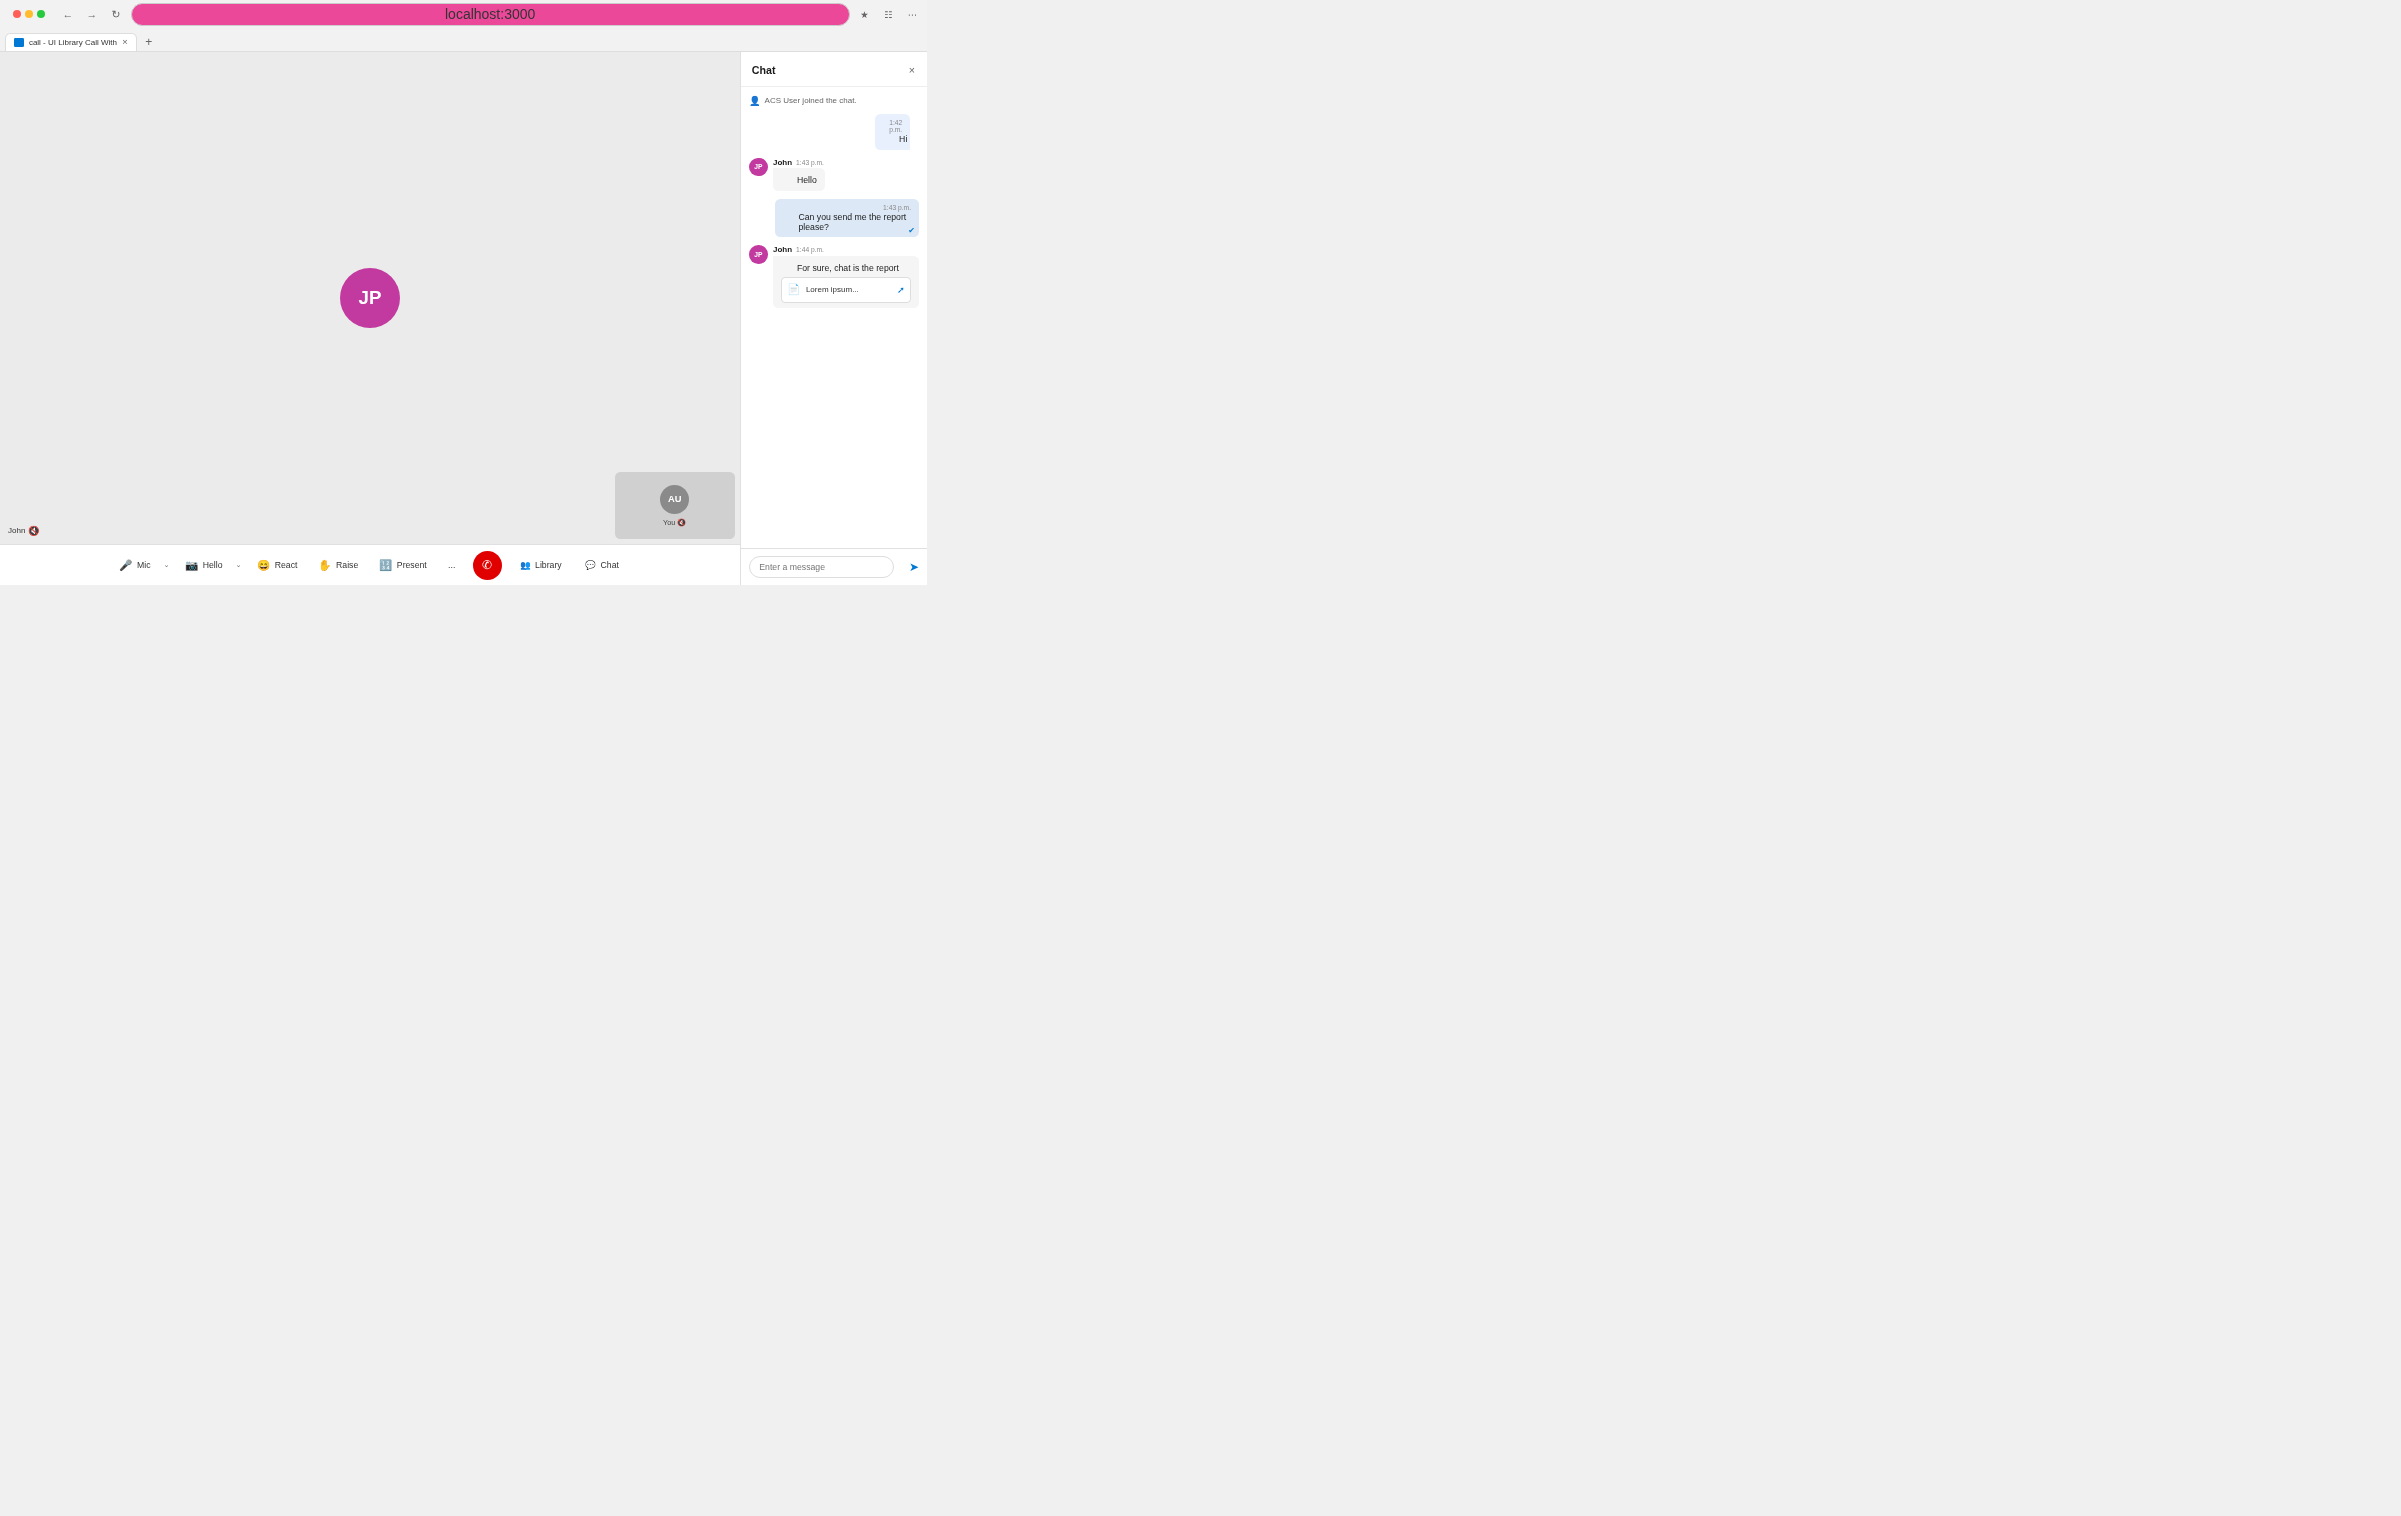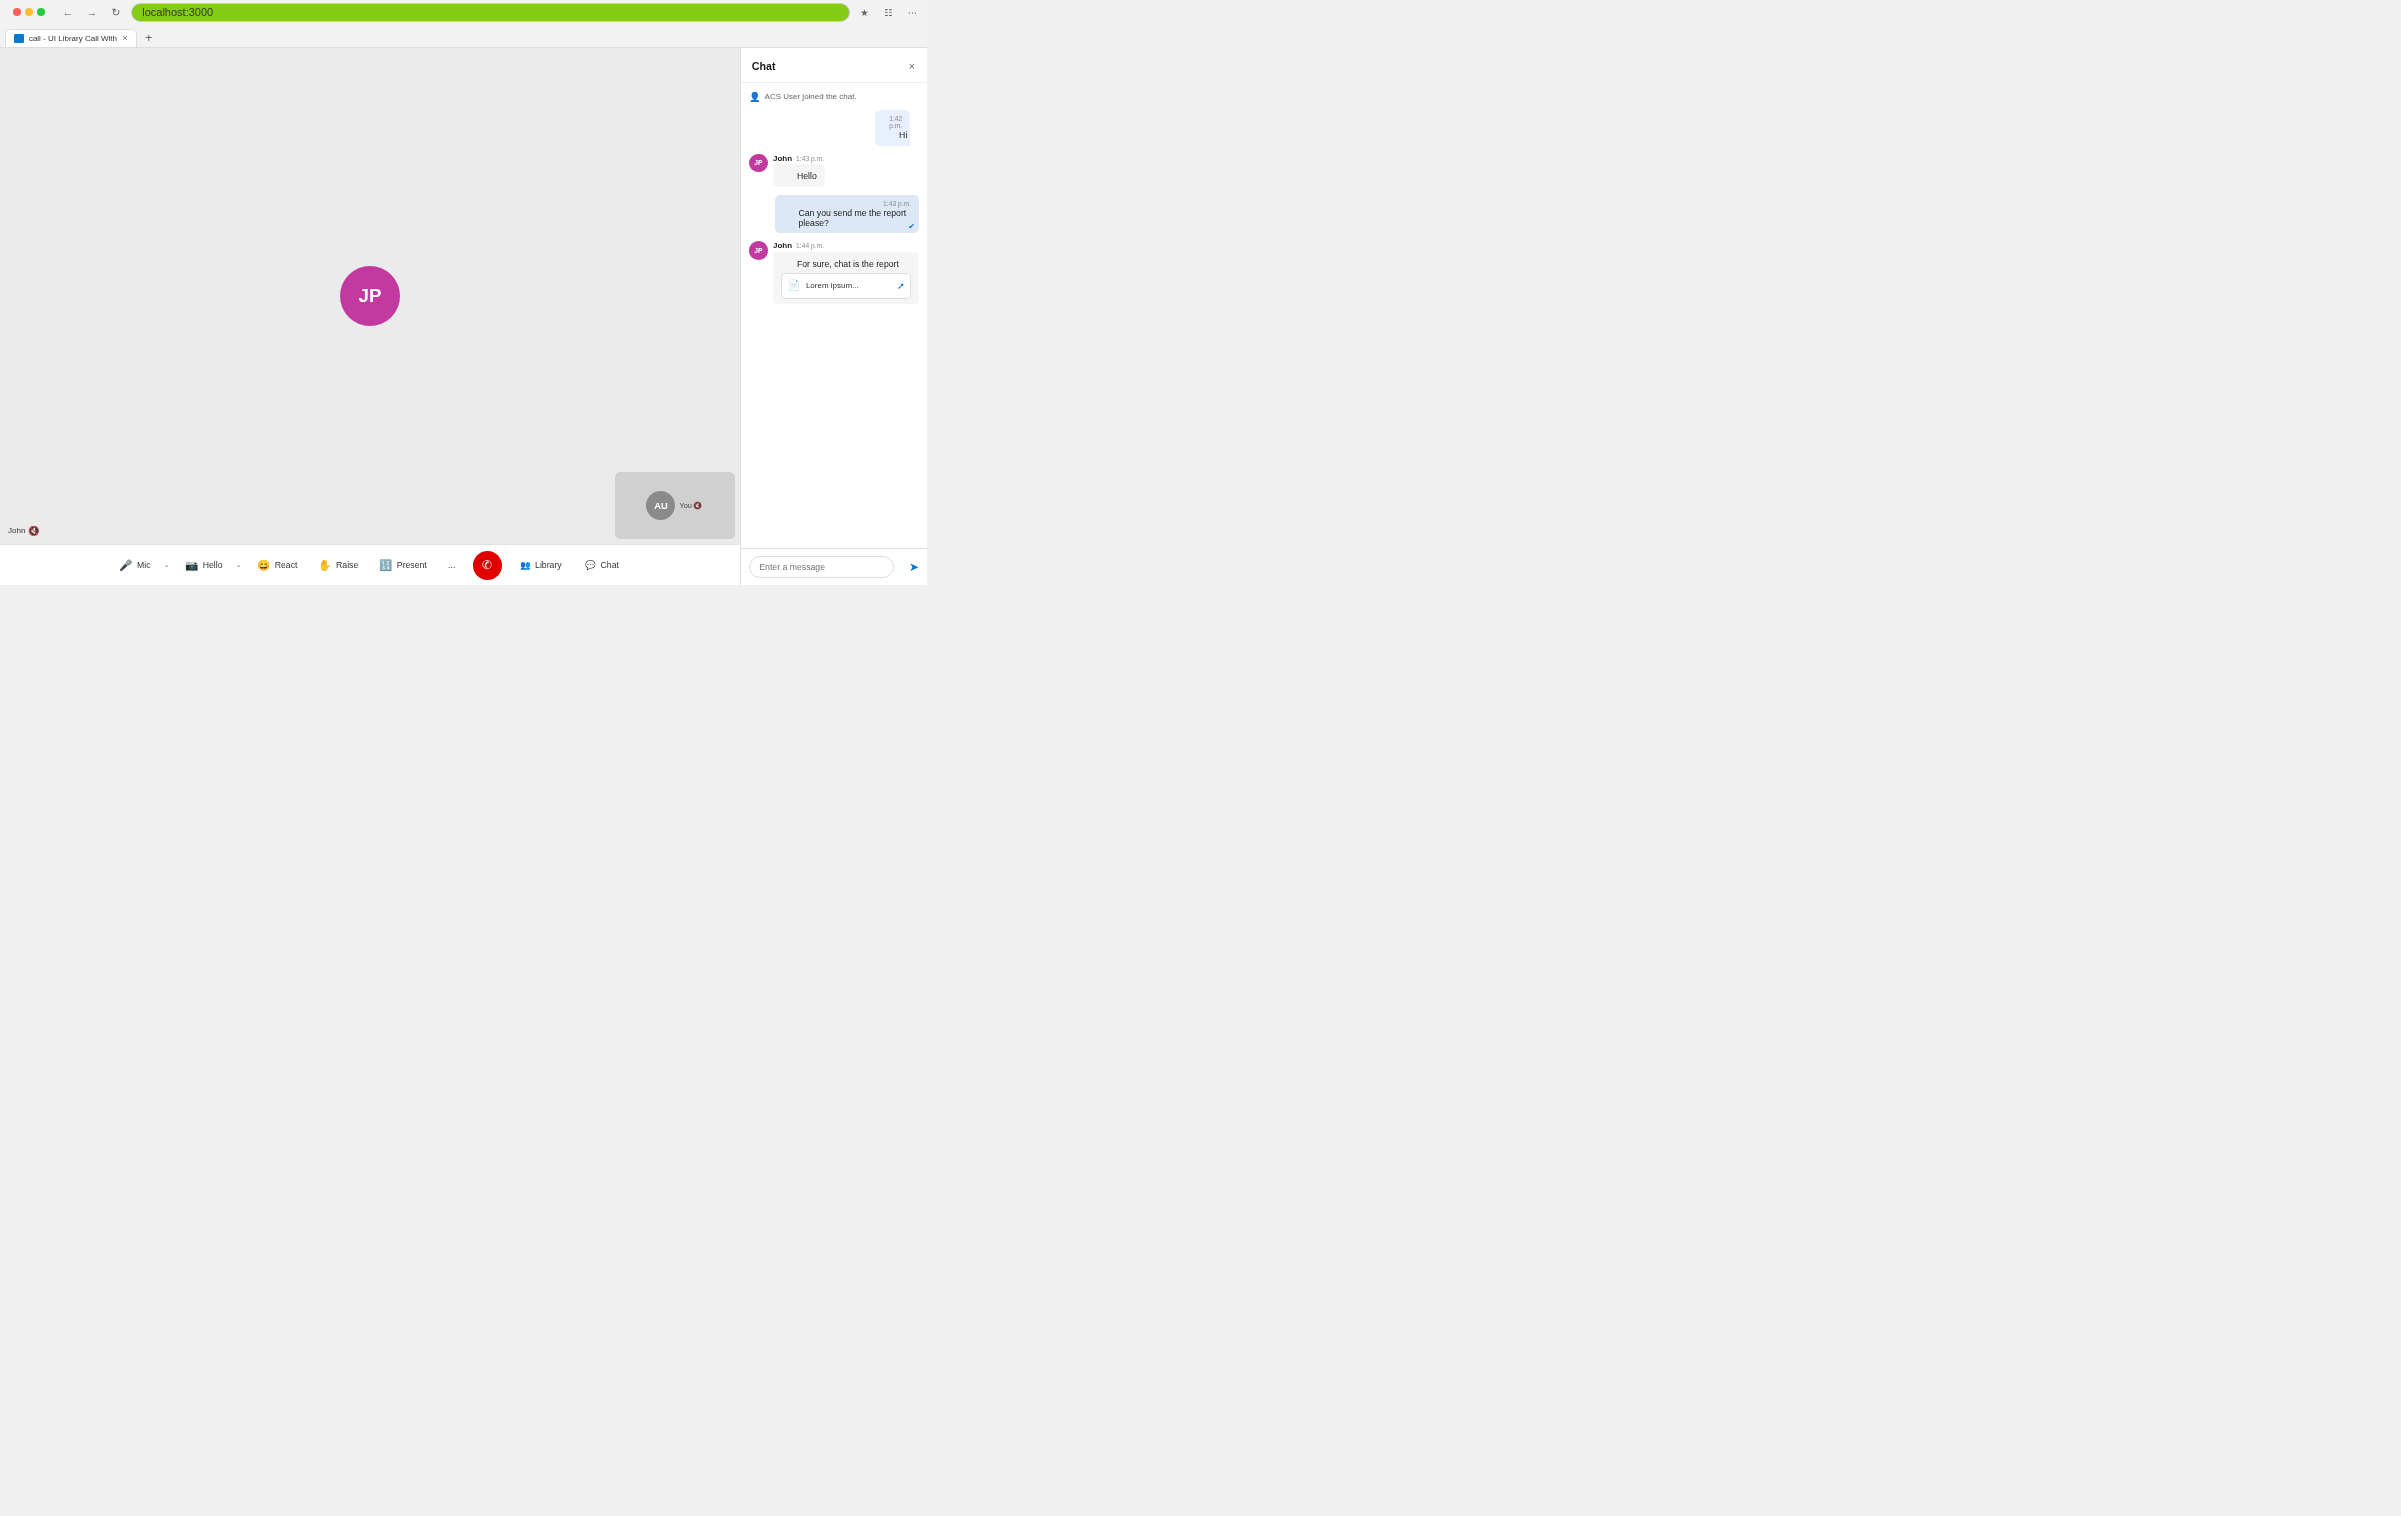--- a/index.html
+++ b/index.html
@@ -96,28 +96,29 @@
       height: 18.7px;
       display: flex;
       align-items: center;
       justify-content: center;
       color: #666;
       cursor: pointer;
       font-size: 10.7px;
     }
     .address-bar {
       flex: 1;
-      background: #84cc16;
+      background: #ec4899;
       border: 0.7px solid #ccc;
       border-radius: 13.3px;
       padding: 2.7px 10.7px;
-      font-size: 11px;
+      font-size: 14px;
       color: #333;
       display: flex;
       align-items: center;
+      justify-content: center;
     }
     .browser-action-btn {
       width: 18.7px;
       height: 18.7px;
       display: flex;
       align-items: center;
       justify-content: center;
       color: #666;
       font-size: 9.3px;
     }
@@ -179,21 +180,21 @@
     
     .you-tile {
       position: absolute;
       bottom: 5.3px;
       right: 5.3px;
       width: 120px;
       height: 67px;
       background: #d0d0d0;
       border-radius: 5.3px;
       display: flex;
-      flex-direction: row;
+      flex-direction: column;
       align-items: center;
       justify-content: center;
       gap: 4px;
     }
     .you-avatar {
       width: 29px;
       height: 29px;
       border-radius: 50%;
       background: #8a8a8a;
       display: flex;

